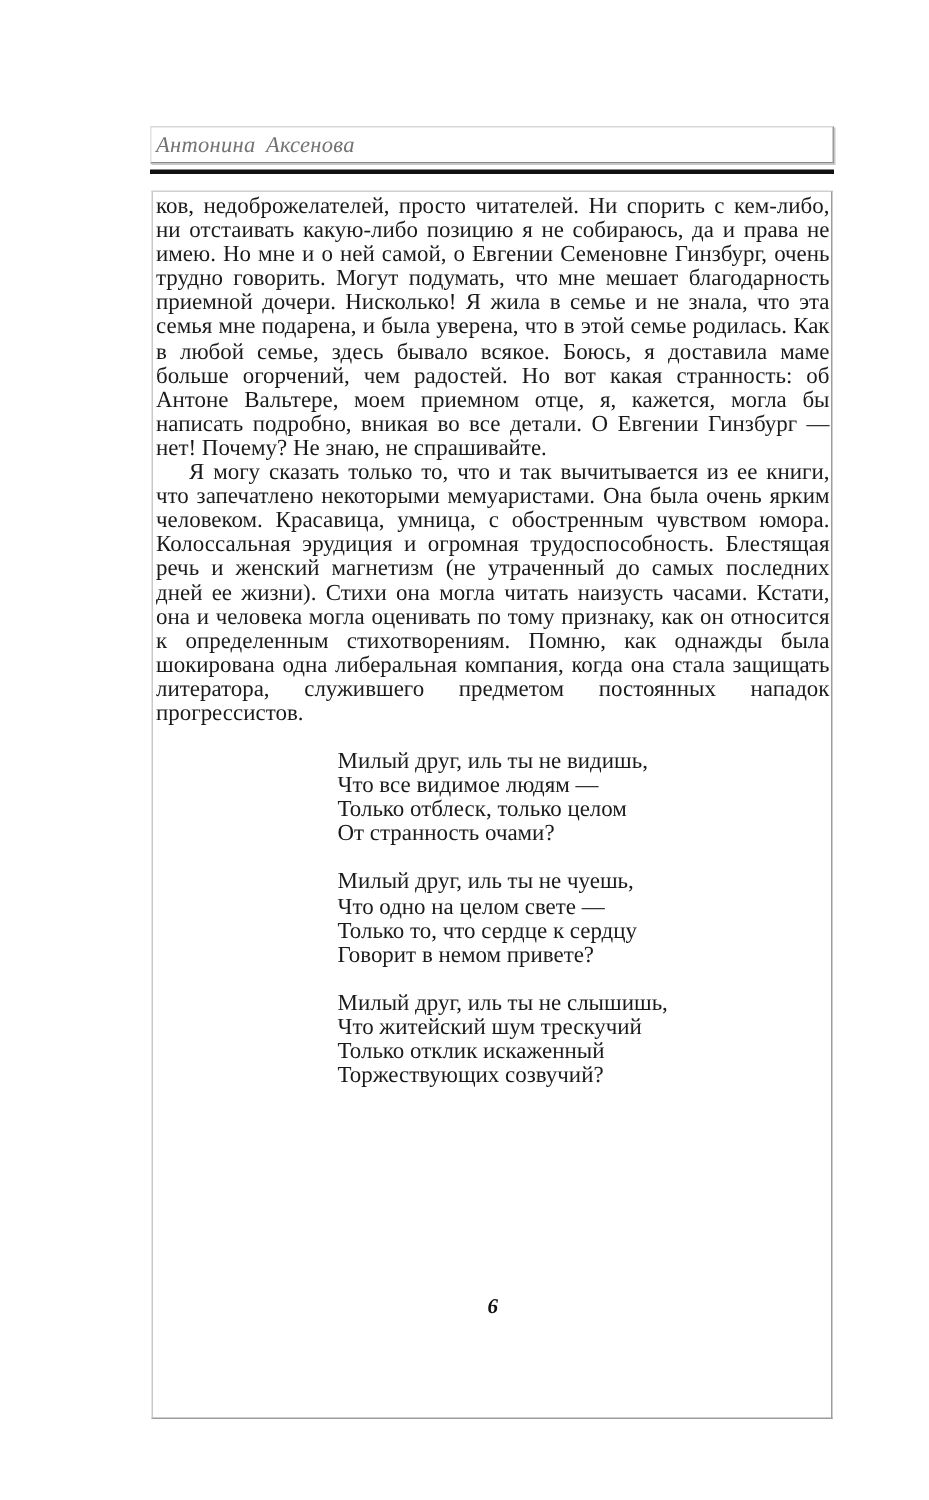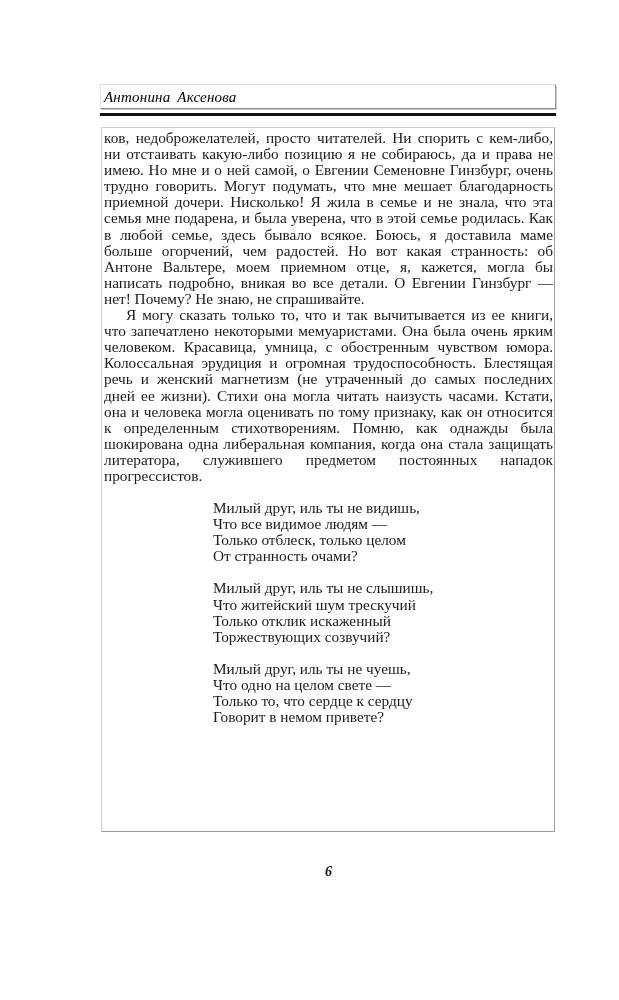--- a/index.html
+++ b/index.html
@@ -5,39 +5,39 @@
   html, body { margin: 0; padding: 0; background: #ffffff; }
   body { width: 619px; height: 1000px; position: relative; overflow: hidden; font-family: "Liberation Serif", "DejaVu Serif", serif; color: #1a1a1a; }
   .running-head {
     position: absolute; left: 100px; top: 84px; width: 454px; height: 23px;
     border-top: 1px solid #d8d8d8; border-left: 1px solid #e2e2e2;
     border-right: 1px solid #9a9a9a; border-bottom: 1px solid #8a8a8a;
     box-shadow: 1px 1px 0 #c8c8c8;
   }
   .running-head span {
     position: absolute; left: 3px; top: 4px;
-    font-style: italic; font-size: 15px; letter-spacing: 0.2px; color: #000000;
+    font-style: italic; font-size: 15px; letter-spacing: 0.2px; color: #737373;
     word-spacing: 3px;
   }
   .head-rule { position: absolute; left: 100px; top: 113px; width: 456px; height: 3px; background: #111; }
   .text-frame {
-    position: absolute; left: 101px; top: 127px; width: 454px; height: 705px;
+    position: absolute; left: 101px; top: 127px; width: 454px; height: 819px;
     border-top: 1px solid #cfcfcf; border-left: 1px solid #c9c9c9;
     border-right: 1px solid #9c9c9c; border-bottom: 1px solid #9c9c9c;
     box-sizing: border-box;
   }
   .body-text {
     position: absolute; left: 2px; top: 2px; width: 449px;
     font-size: 15.3px; line-height: 16.1px; text-align: justify;
   }
   .body-text p { margin: 0; }
   .body-text p.indent { text-indent: 22px; }
   .last-line { text-align-last: justify; }
   .poem { margin: 16px 0 16px 105px; }
-  .poem .stanza { margin: 4px; }
+  .poem .stanza { margin: 16px; }
   .poem .stanza + .stanza { margin-top: 16.1px; }
   .poem .line { display: block; white-space: nowrap; }
   .page-number {
     position: absolute; left: 0; top: 864px; width: 657px; text-align: center;
     font-weight: bold; font-style: italic; font-size: 14px; color: #111;
   }
 </style>
 </head>
 <body>
 
@@ -56,29 +56,29 @@
         <span class="line">Милый друг, иль ты не видишь,</span>
         <span class="line">Что все видимое людям —</span>
         <span class="line">Только отблеск, только целом</span>
         <span class="line">От странность очами?</span>
       </div>
     </div>
 
 
     <div class="poem">
       <div class="stanza">
+        <span class="line">Милый друг, иль ты не чуешь,</span>
+        <span class="line">Что одно на целом свете —</span>
+        <span class="line">Только то, что сердце к сердцу</span>
+        <span class="line">Говорит в немом привете?</span>
+      </div>
+      <div class="stanza">
         <span class="line">Милый друг, иль ты не слышишь,</span>
         <span class="line">Что житейский шум трескучий</span>
         <span class="line">Только отклик искаженный</span>
         <span class="line">Торжествующих созвучий?</span>
-      </div>
-      <div class="stanza">
-        <span class="line">Милый друг, иль ты не чуешь,</span>
-        <span class="line">Что одно на целом свете —</span>
-        <span class="line">Только то, что сердце к сердцу</span>
-        <span class="line">Говорит в немом привете?</span>
       </div>
     </div>
 
   </div>
 </div>
 
 <div class="page-number">6</div>
 
 </body></html>

